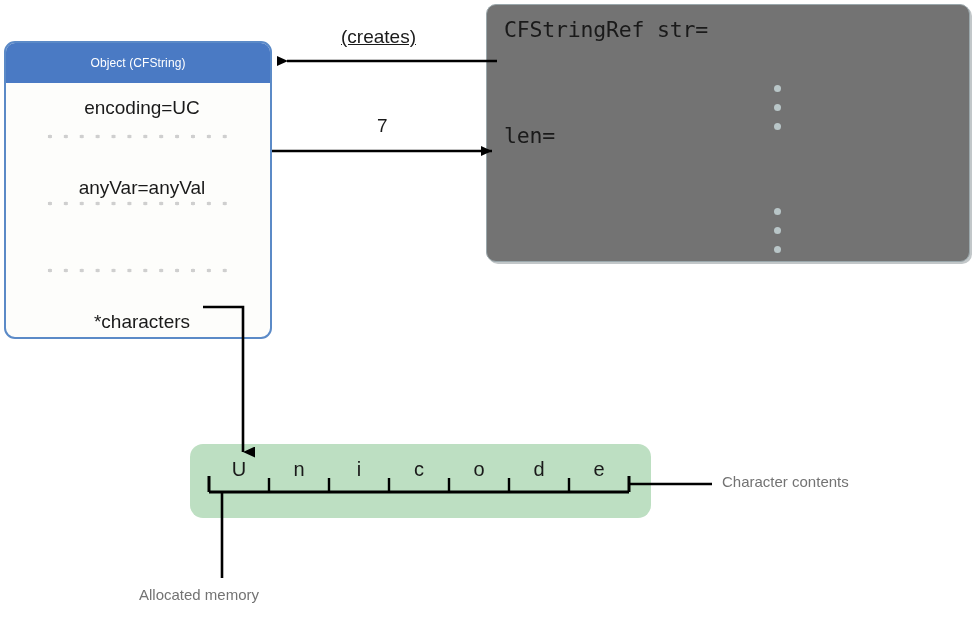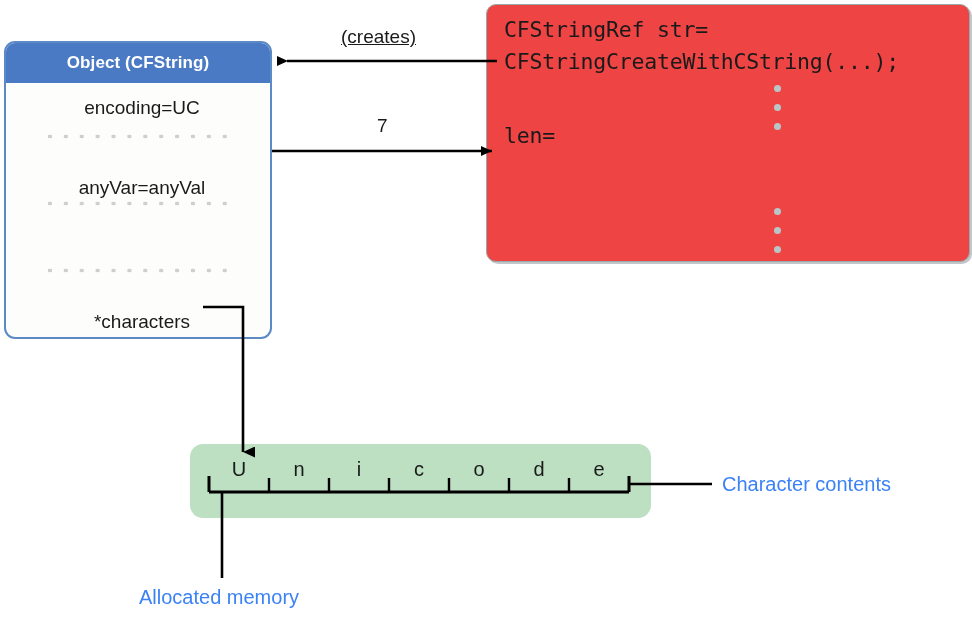--- a/index.html
+++ b/index.html
@@ -28,22 +28,22 @@
     box-sizing: border-box;
     overflow: hidden;
   }
   #object-header {
     height: 40px;
     background: #4a7ac4;
     display: flex;
     align-items: center;
     justify-content: center;
     color: #ffffff;
-    font-size: 17px;
-    font-weight: bold;
+    font-size: 12px;
+    font-weight: normal;
     letter-spacing: 0.1px;
   }
   #object-rows {
     position: relative;
     height: 254px;
   }
   .obj-row {
     text-align: center;
     font-size: 19px;
     color: #1a1a1a;
@@ -70,21 +70,21 @@
   .sep2 { top: 118px; }
   .sep3 { top: 185px; }
 
   
   #code-box {
     position: absolute;
     left: 486px;
     top: 4px;
     width: 484px;
     height: 258px;
-    background: #ef4444;
+    background: #737373;
     border: 1.5px solid #9aa7ab;
     border-radius: 10px;
     box-sizing: border-box;
     box-shadow: 2px 2px 0 0 rgba(120,130,135,0.45);
   }
   .code-line {
     position: absolute;
     left: 17px;
     font-family: "DejaVu Sans Mono", monospace;
     font-size: 21.5px;
@@ -147,22 +147,22 @@
     top: 14px;
     font-size: 20px;
     color: #1a1a1a;
     text-align: center;
     width: 30px;
   }
 
   
   .callout {
     position: absolute;
-    font-size: 20px;
-    color: #3b82f6;
+    font-size: 15px;
+    color: #737373;
     white-space: nowrap;
   }
   #label-char-contents { left: 722px; top: 473px; }
   #label-alloc-memory  { left: 124px; top: 586px; margin-left: 15px; }
 </style>
 </head>
 <body>
 
 <div id="object-box">
   <div id="object-header">Object (CFString)</div>
@@ -171,21 +171,20 @@
     <div class="dot-sep sep1"></div>
     <div class="obj-row row-anyvar">anyVar=anyVal</div>
     <div class="dot-sep sep2"></div>
     <div class="dot-sep sep3"></div>
     <div class="obj-row row-chars">*characters</div>
   </div>
 </div>
 
 <div id="code-box">
   <div class="code-line cl1">CFStringRef str=</div>
-  <div class="code-line cl2">CFStringCreateWithCString(...);</div>
   <div class="vdots vd1">
       <span></span>
       <span></span>
       <span></span>
     </div>
   <div class="code-line cl3">len=</div>
   <div class="vdots vd2">
       <span></span>
       <span></span>
       <span></span>

